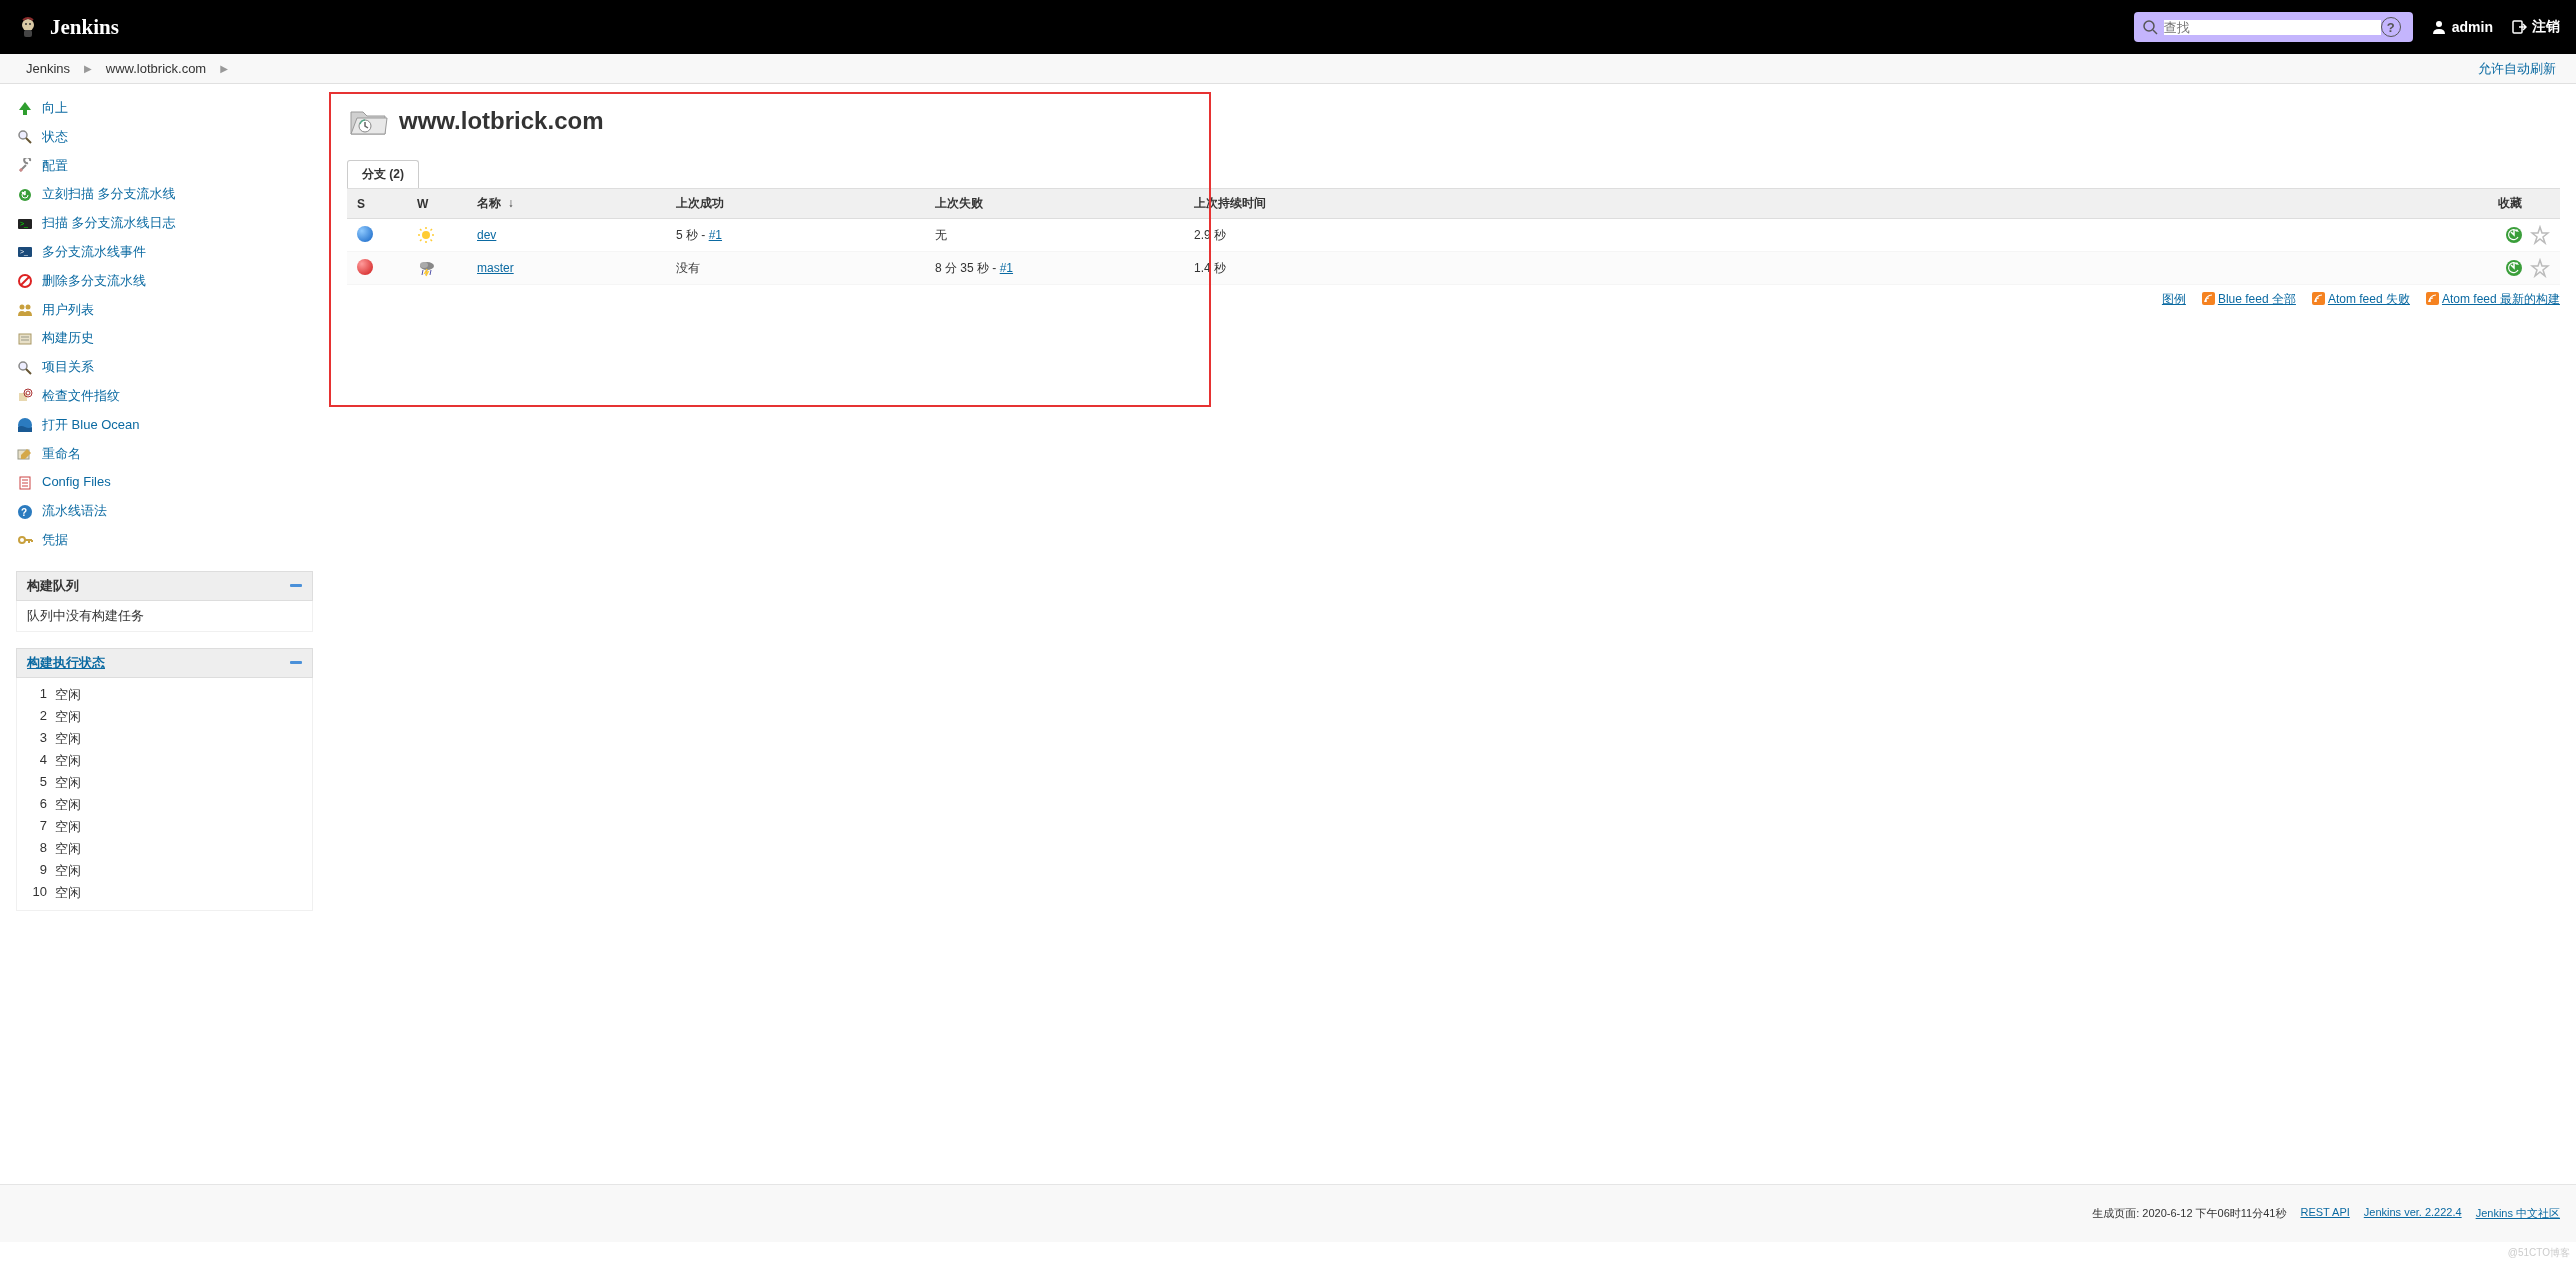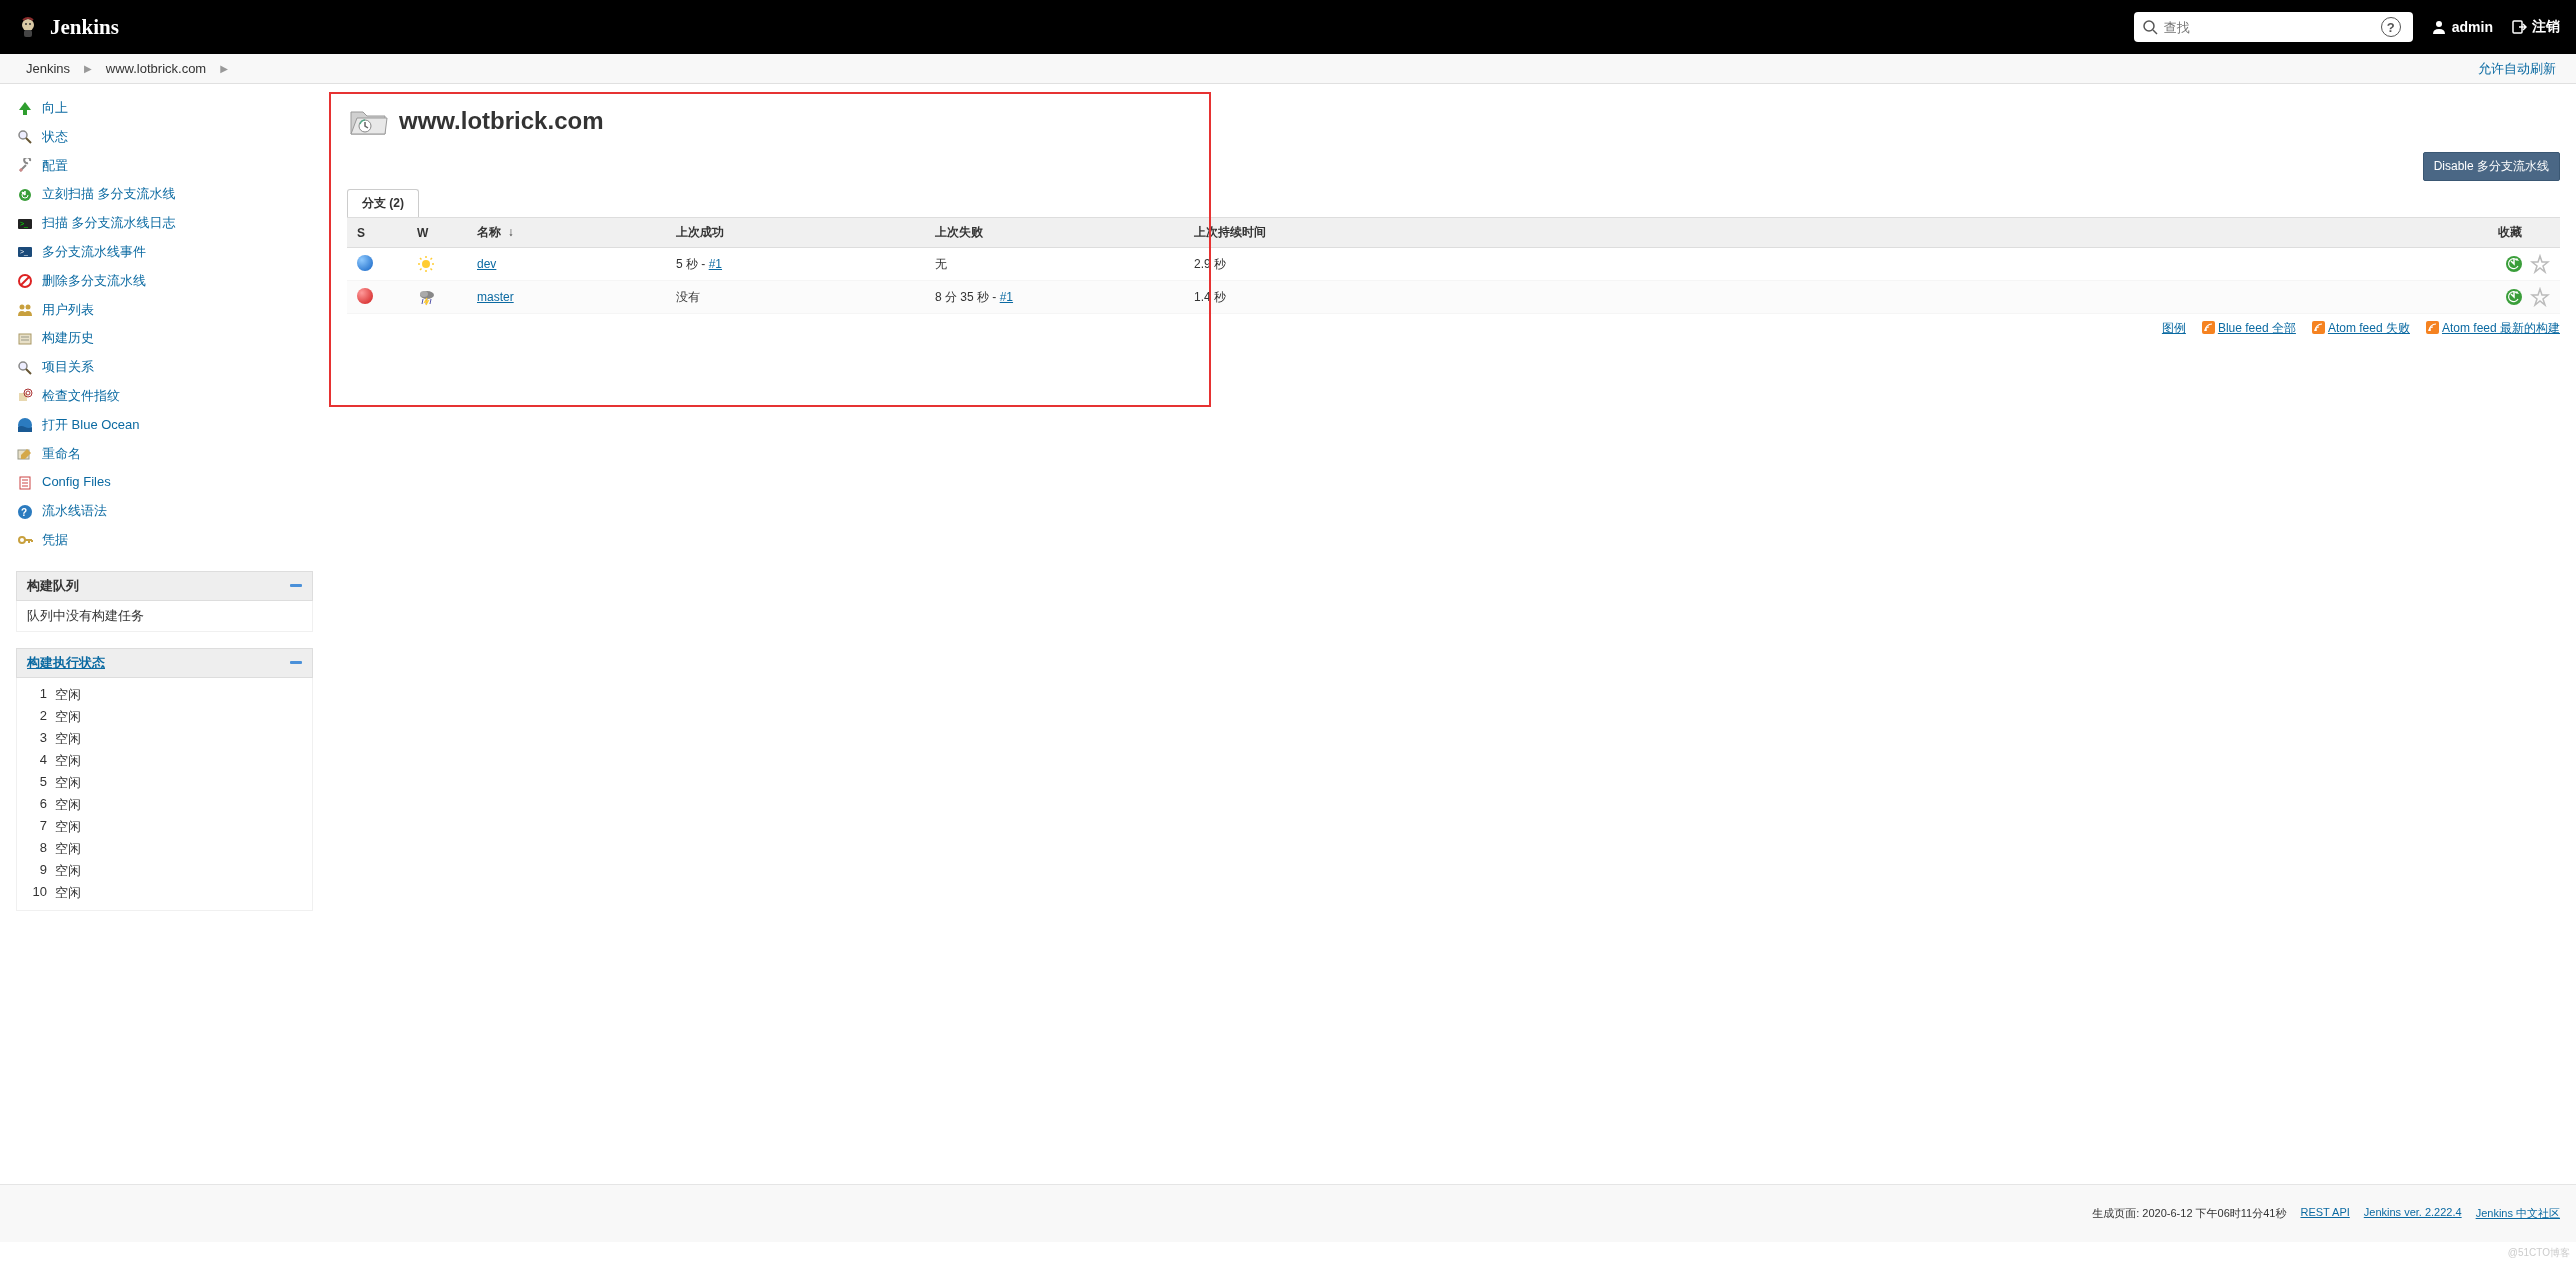--- a/index.html
+++ b/index.html
@@ -3,21 +3,21 @@
   <meta charset="utf-8">
   <style>
     * { margin: 0; padding: 0; box-sizing: border-box; font-family: Arial, Helvetica, sans-serif; }
     body { font-size: 13px; color: #333; background: #fff; }
     
     .topbar { background: #000; height: 54px; display: flex; align-items: center; padding: 0 16px; justify-content: space-between; }
     .topbar-left { display: flex; align-items: center; gap: 10px; }
     .jenkins-logo { width: 24px; height: 24px; }
     .jenkins-title { color: #fff; font-family: Georgia, serif; font-weight: bold; font-size: 21px; }
     .topbar-right { display: flex; align-items: center; gap: 18px; }
-    .search-box { display: flex; align-items: center; background: #ffffff; border-radius: 4px; padding: 4px 8px; width: 279px; height: 30px; }
+    .search-box { display: flex; align-items: center; background: #c4b5fd; border-radius: 4px; padding: 4px 8px; width: 279px; height: 30px; }
     .search-box input { border: none; outline: none; font-size: 13px; flex: 1; margin-left: 6px; }
     .search-icon { width: 16px; height: 16px; }
     .help-badge { width: 20px; height: 20px; border: 1.5px solid #555; border-radius: 50%; display: flex; align-items: center; justify-content: center; font-size: 13px; color: #555; font-weight: bold; margin-right: 4px;}
     .user-link { color: #fff; display: flex; align-items: center; gap: 5px; text-decoration: none; font-weight: bold; font-size: 14px;}
     .logout-link { color: #fff; display: flex; align-items: center; gap: 5px; text-decoration: none; font-weight: bold; font-size: 14px;}
     
     .breadcrumb-bar { background: #f8f8f8; border-bottom: 1px solid #e0e0e0; height: 30px; display: flex; align-items: center; padding: 0 16px; justify-content: space-between; }
     .breadcrumb { display: flex; align-items: center; gap: 4px; }
     .breadcrumb a { color: #333; text-decoration: none; padding: 0 10px; }
     .breadcrumb .sep { color: #999; font-size: 10px; }
@@ -351,23 +351,20 @@
             <path d="M4 12 L4 34 L38 34 L38 16 L20 16 L16 12 Z" fill="#d0d0d0" stroke="#999"></path>
             <path d="M4 34 L10 18 L40 18 L38 34 Z" fill="#e8e8e8" stroke="#999"></path>
             <circle cx="18" cy="26" r="6" fill="#fff" stroke="#888"></circle>
             <path d="M18 22 L18 26 L21 28" stroke="#666" stroke-width="1.5" fill="none"></path>
             <path d="M13 24 A6 6 0 0 1 18 20" stroke="#5a8" stroke-width="1.5" fill="none"></path>
           </svg>
       </span>
       <h1 class="project-title">www.lotbrick.com</h1>
     </div>
 
-    <div class="disable-btn-row">
-      <button class="disable-btn">Disable 多分支流水线</button>
-    </div>
 
     <div class="tab-row">
       <div class="tab">分支 (2)</div>
     </div>
 
     <table class="branch-table">
       <thead>
         <tr>
           <th style="width:60px">S</th>
           <th style="width:60px">W</th>

